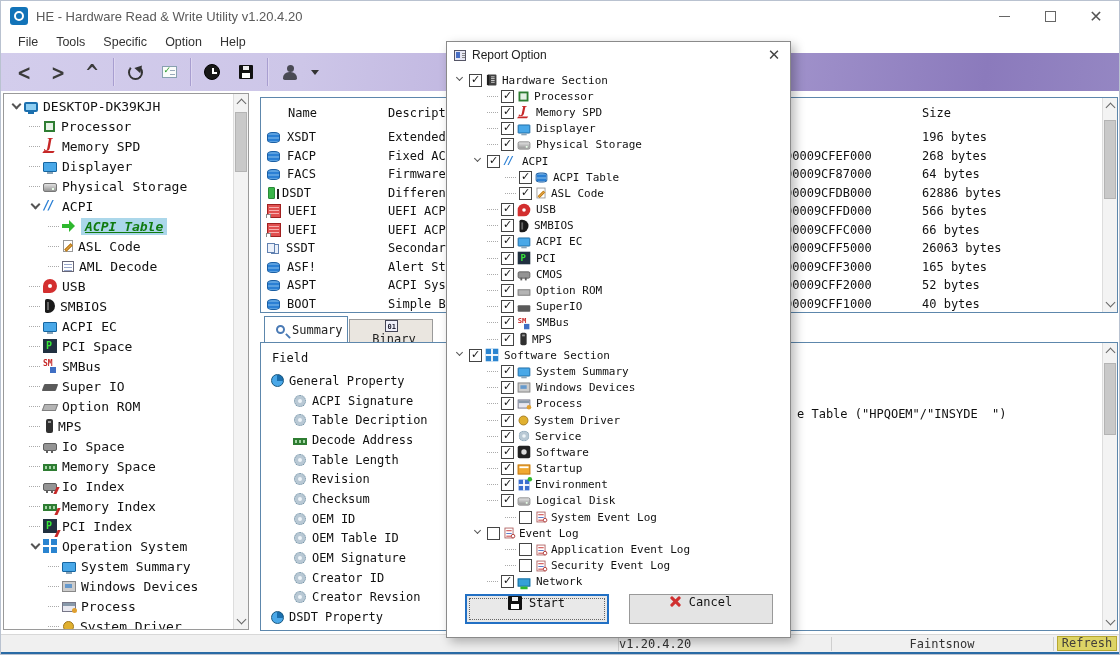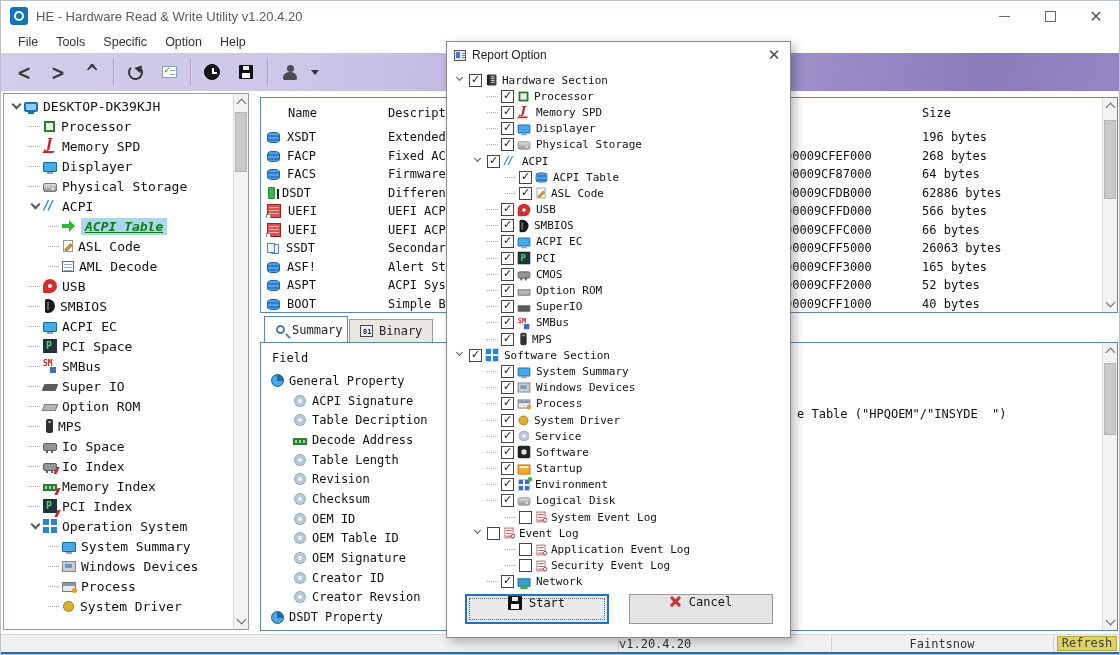--- a/index.html
+++ b/index.html
@@ -136,21 +136,21 @@
   .trowt{display:flex;height:18.5px;align-items:center;}
   .c-name{width:120px;flex:none;display:flex;align-items:center;padding-left:6px;box-sizing:border-box;overflow:hidden;}
   .c-name .nm{margin-left:7px;}
   .c-name-h{padding-left:27px;}
   .c-desc{width:404px;flex:none;padding-left:7px;box-sizing:border-box;overflow:hidden;white-space:pre;}
   .c-addr{width:137px;flex:none;overflow:hidden;white-space:pre;}
   .c-size{flex:1;overflow:hidden;white-space:pre;}
   
   .tab{position:absolute;top:315px;height:26px;display:flex;align-items:center;font:12px "DejaVu Sans Mono",monospace;color:#222;box-sizing:border-box;padding:0 10px;}
   #tab-summary{left:263px;width:84px;background:#fff;border:1px solid #5d87ac;border-bottom:none;z-index:2;}
-  #tab-binary{left:348px;width:84px;background:#eae6e0;border:1px solid #9a9a9a;border-bottom:none;height:23px;top:318px;}
+  #tab-binary{left:348px;width:84px;background:#eae6e0;border:1px solid #9a9a9a;border-bottom:none;height:23px;top:318px;flex-direction:column;}
   .tab .lbl{margin-left:6px;}
   
   #bottom-panel{position:absolute;left:259px;top:341px;width:858px;height:289px;border:1px solid #5d87ac;background:#fff;box-sizing:border-box;overflow:hidden;}
   #field-area{position:absolute;left:0;top:0;width:430px;bottom:0;overflow:hidden;font:12px "DejaVu Sans Mono",monospace;color:#111;}
   #field-head{padding:8px 0 0 11px;height:20px;}
   .frow{display:flex;align-items:center;height:19.7px;white-space:pre;}
   .frow .lbl{margin-left:5px;}
   #value-area{position:absolute;left:430px;top:0;right:0;bottom:0;font:12px "DejaVu Sans Mono",monospace;color:#111;}
   #value-text{position:absolute;left:106px;top:64px;white-space:pre;}
   
@@ -256,20 +256,21 @@
         <div class="trow" style="padding-left: 44px;"><span class="stub"></span><span class="ic ic-amldecode"></span><span class="lbl">AML Decode</span></div>
         <div class="trow" style="padding-left: 25px;"><span class="stub"></span><span class="ic ic-usb"></span><span class="lbl">USB</span></div>
         <div class="trow" style="padding-left: 25px;"><span class="stub"></span><span class="ic ic-smbios"></span><span class="lbl">SMBIOS</span></div>
         <div class="trow" style="padding-left: 25px;"><span class="stub"></span><span class="ic ic-monitor"></span><span class="lbl">ACPI EC</span></div>
         <div class="trow" style="padding-left: 25px;"><span class="stub"></span><span class="ic ic-pci"></span><span class="lbl">PCI Space</span></div>
         <div class="trow" style="padding-left: 25px;"><span class="stub"></span><span class="ic ic-smbus"></span><span class="lbl">SMBus</span></div>
         <div class="trow" style="padding-left: 25px;"><span class="stub"></span><span class="ic ic-superio"></span><span class="lbl">Super IO</span></div>
         <div class="trow" style="padding-left: 25px;"><span class="stub"></span><span class="ic ic-optrom"></span><span class="lbl">Option ROM</span></div>
         <div class="trow" style="padding-left: 25px;"><span class="stub"></span><span class="ic ic-mps"></span><span class="lbl">MPS</span></div>
         <div class="trow" style="padding-left: 25px;"><span class="stub"></span><span class="ic ic-iospace"></span><span class="lbl">Io Space</span></div>
+        <div class="trow" style="padding-left: 25px;"><span class="stub"></span><span class="ic ic-ram"></span><span class="lbl">Memory Space</span></div>
         <div class="trow" style="padding-left: 25px;"><span class="stub"></span><span class="ic ic-iospace idx"></span><span class="lbl">Io Index</span></div>
         <div class="trow" style="padding-left: 25px;"><span class="stub"></span><span class="ic ic-ram idx"></span><span class="lbl">Memory Index</span></div>
         <div class="trow" style="padding-left: 25px;"><span class="stub"></span><span class="ic ic-pci idx"></span><span class="lbl">PCI Index</span></div>
         <div class="trow" style="padding-left: 25px;"><span class="chev"></span><span class="ic ic-windows"></span><span class="lbl">Operation System</span></div>
         <div class="trow" style="padding-left: 44px;"><span class="stub"></span><span class="ic ic-monitor"></span><span class="lbl">System Summary</span></div>
         <div class="trow" style="padding-left: 44px;"><span class="stub"></span><span class="ic ic-windevices"></span><span class="lbl">Windows Devices</span></div>
         <div class="trow" style="padding-left: 44px;"><span class="stub"></span><span class="ic ic-process"></span><span class="lbl">Process</span></div>
         <div class="trow" style="padding-left: 44px;"><span class="stub"></span><span class="ic ic-sysdriver"></span><span class="lbl">System Driver</span></div>
       </div>
     <div class="vscroll">

